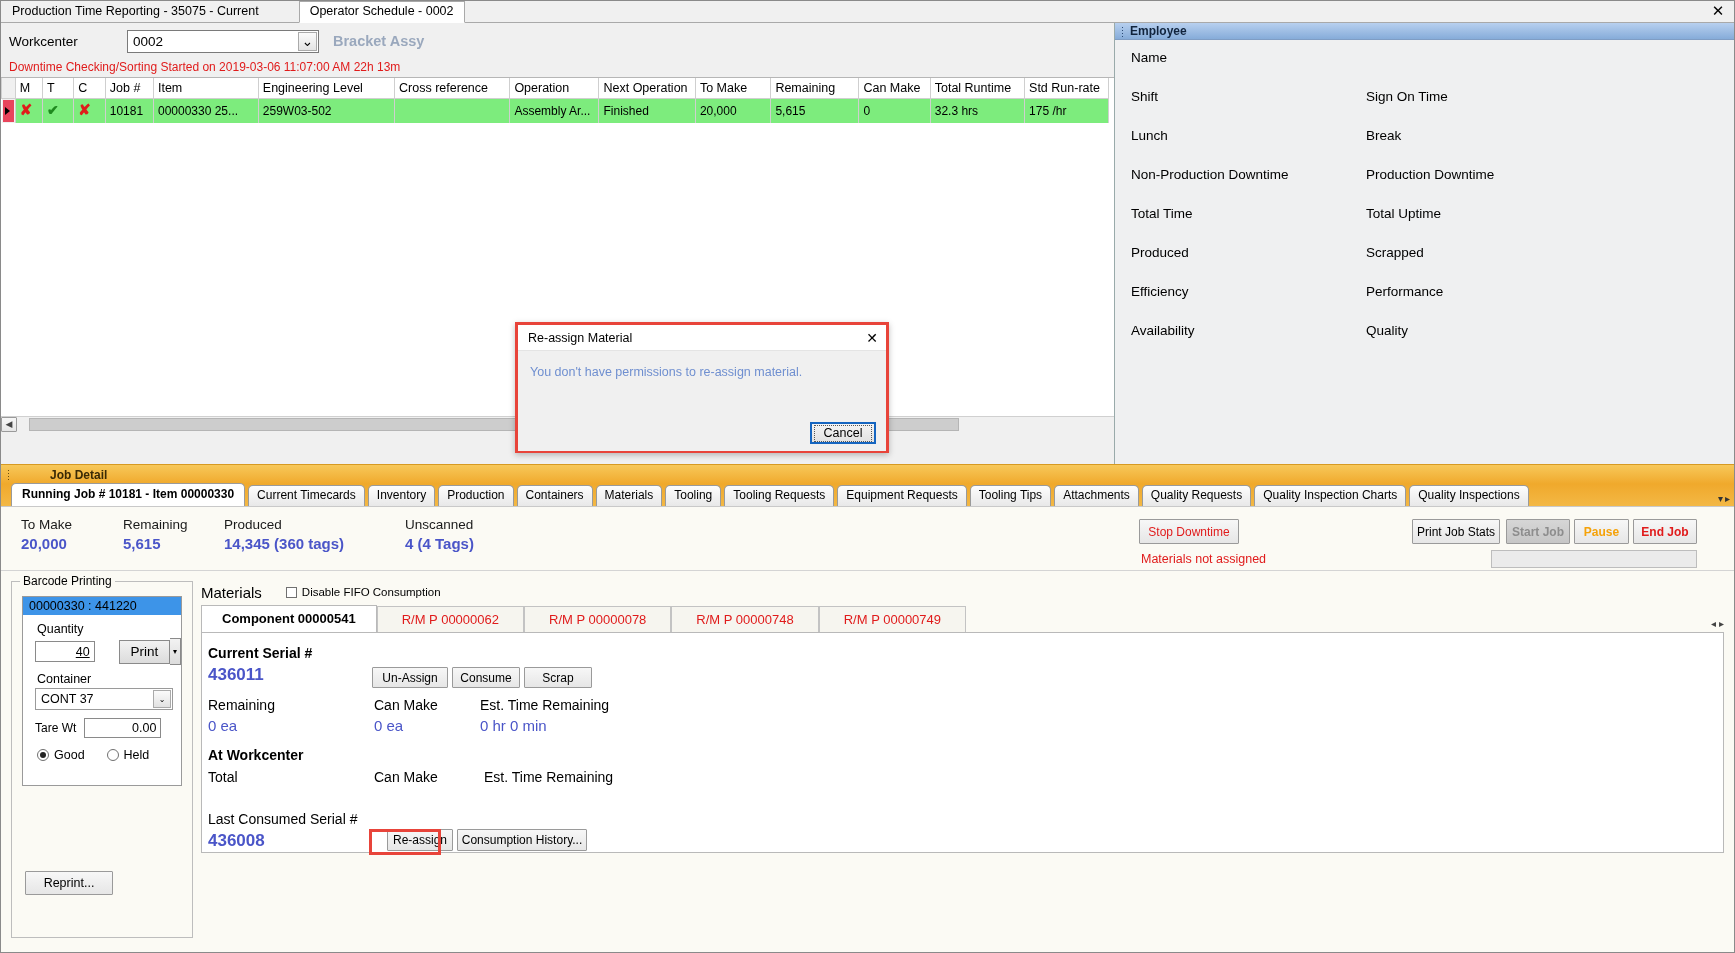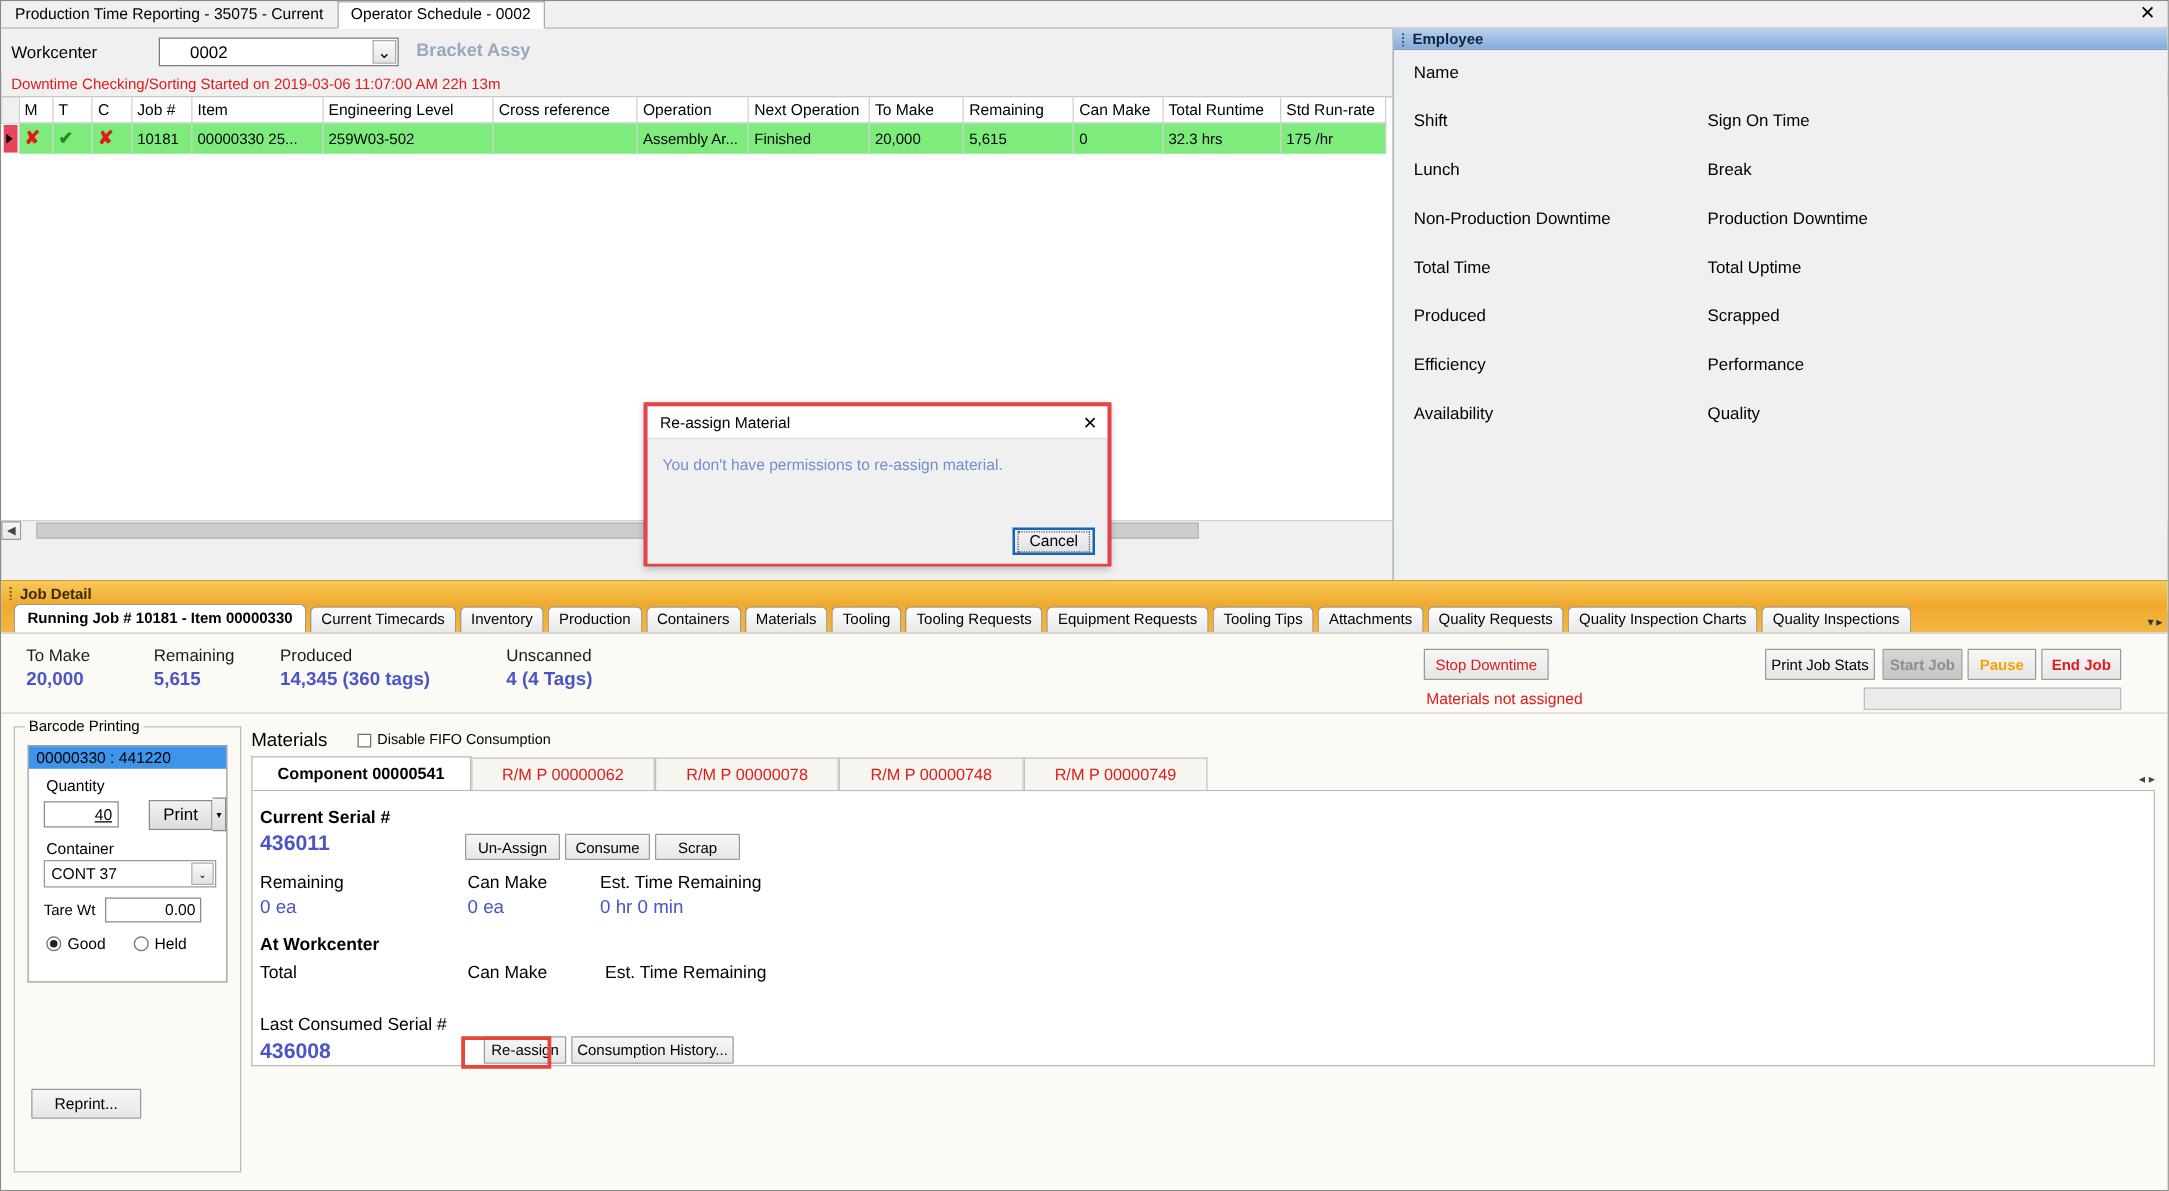--- a/index.html
+++ b/index.html
@@ -8,35 +8,35 @@
     width:1735px; height:953px;
     font-family:"Liberation Sans", sans-serif;
     font-size:12px; color:#000;
     background:#f0f0f0; overflow:hidden; position:relative;
   }
   .app { position:absolute; inset:0; background:#f0f0f0;
          border:1px solid #8a8a8a; display:flex; flex-direction:column; }
 
   
   .topbar { height:22px; background:#f0f0f0; position:relative;
-            border-bottom:1px solid #a9a9a9; display:flex; align-items:center; }
+            border-bottom:1px solid #a9a9a9; display:flex; align-items:center;gap:29px; }
   .toptab { font-size:12.5px; padding:2px 10px 3px 10px; line-height:15px;
             border:1px solid transparent; background:transparent; color:#000;
             white-space:nowrap; cursor:default; }
   .toptab.active { background:#fff; border:1px solid #a9a9a9; border-bottom:1px solid #fff;
                    margin-bottom:-1px; }
   .winclose { position:absolute; right:6px; top:2px; width:20px; height:16px;
               text-align:center; font-size:15px; line-height:15px; color:#000; cursor:default; }
 
   
   .wcrow { height:36px; display:flex; align-items:center; padding:0 8px; background:#f0f0f0;
            position:relative; }
   .wclabel { width:118px; font-size:13.5px; }
   .wcsel { width:192px; height:23px; background:#fff; border:1px solid #7a7a7a;
-           display:flex; align-items:center; font-size:13.5px; padding-left:24px; position:relative; }
+           display:flex; align-items:center; font-size:13.5px; padding-left:5px; position:relative; }
   .wcsel .arrowbox { position:absolute; right:1px; top:1px; bottom:1px; width:19px;
                      background:linear-gradient(#fbfbfb,#e4e4e4); border:1px solid #aaa;
                      display:flex; align-items:center; justify-content:center; }
   .wcdesc { margin-left:14px; font-size:14.5px; font-weight:bold; color:#9aa8bd; }
   .signoff { position:absolute; right:160px; top:4px; width:82px; height:26px;
              background:linear-gradient(#f6f6f6,#e6e6e6); border:1px solid #9a9a9a;
              font-size:12.5px; display:flex; align-items:center; justify-content:center;
              border-radius:2px; cursor:default; }
 
   .downtime { color:#e01b1b; font-size:12px; padding:1px 8px 3px 8px; }
@@ -87,21 +87,21 @@
                 border-top:1px solid #c9c9c9; font-size:12px; }
   .ptab { padding:1px 8px 2px 8px; color:#9b9b9b; border-right:1px solid #cfcfcf;
           cursor:default; line-height:15px; }
   .ptab.active { color:#000; font-weight:bold; background:#fff;
                  border:1px solid #8f8f8f; border-bottom:none; padding:1px 7px 2px 7px; }
 
   
   .jobband { position:absolute; left:0; right:0; top:463px; height:20px;
              background:linear-gradient(#f7c85a,#f0a92c); border-top:1px solid #d79a22;
              display:flex; align-items:center; font-weight:bold; font-size:12px;
-             color:#3a2a05; padding-left:4px; }
+             color:#3a2a05; padding-left:4px;gap:34px; }
   .jobband .grip { background-image:radial-gradient(#6b4e0c 40%, transparent 41%); }
 
   .jobtabs { position:absolute; left:0; right:0; top:483px; height:22px;
              background:linear-gradient(#f0a92c,#f3b845); display:flex; align-items:flex-end;
              padding-left:10px; }
   .jtab { background:linear-gradient(#fdfdfd,#e8e8e8); border:1px solid #9a9a9a;
           border-bottom:none; border-radius:5px 5px 0 0; font-size:12px;
           padding:2px 8px 3px 8px; margin-right:3px; line-height:15px;
           white-space:nowrap; cursor:default; color:#000; }
   .jtab.active { font-weight:bold; background:#fff; padding:3px 10px 4px 10px; }

